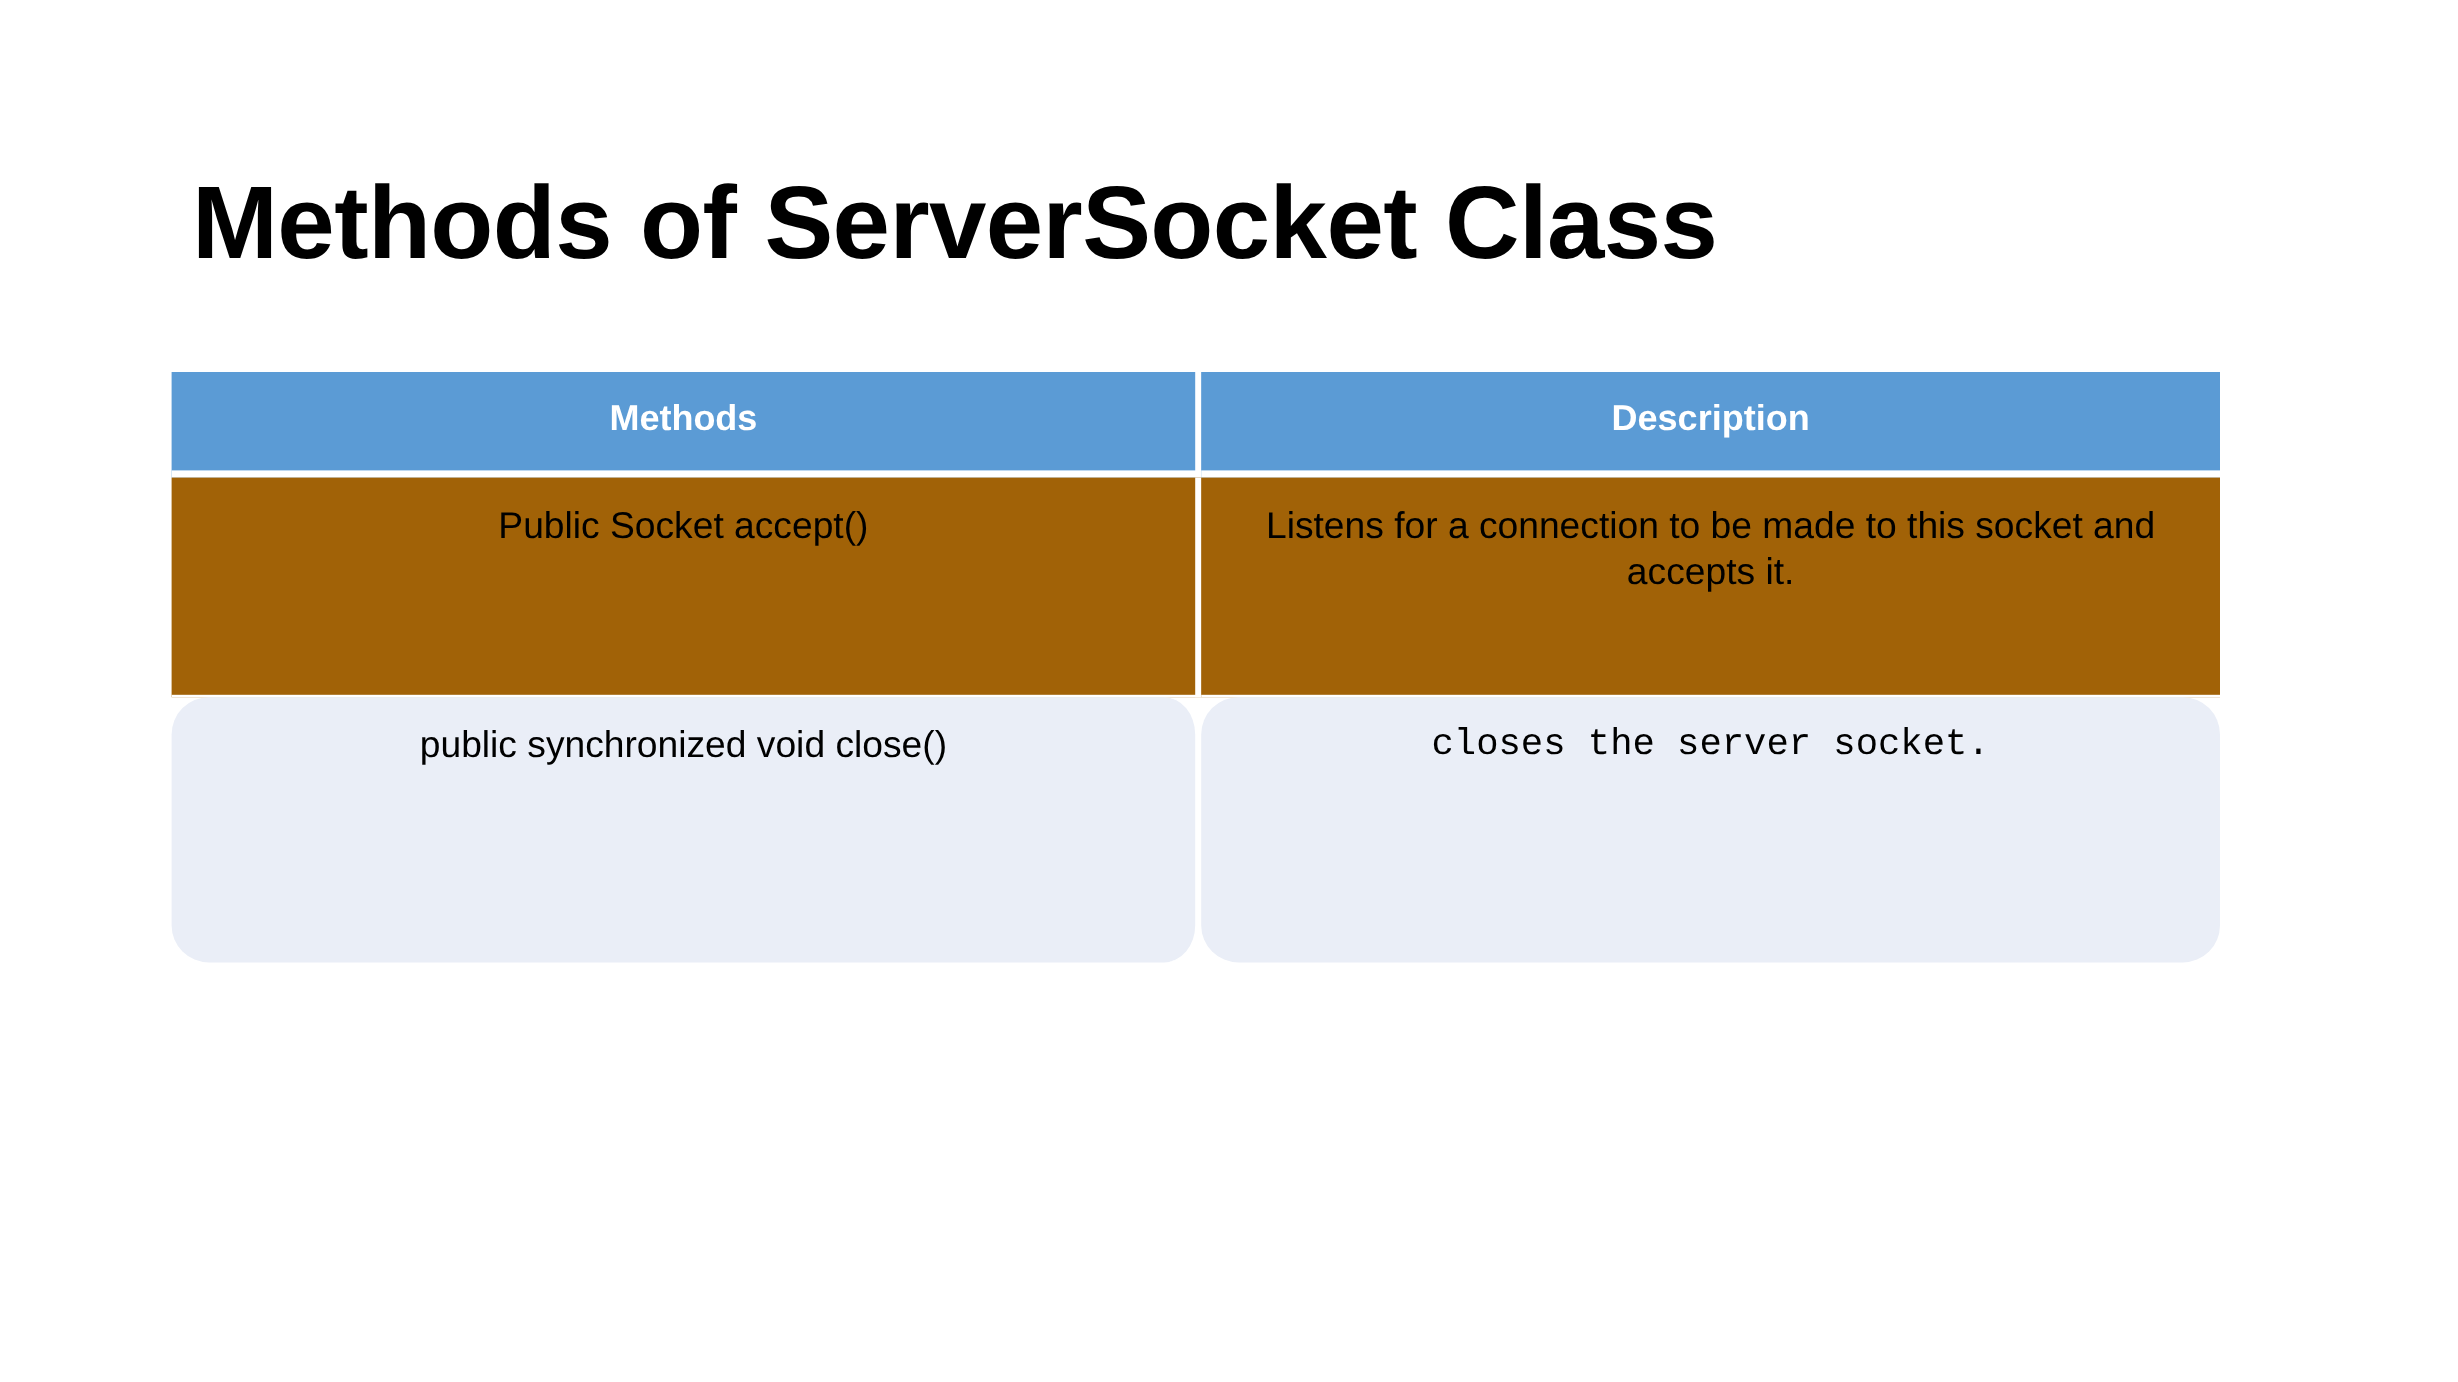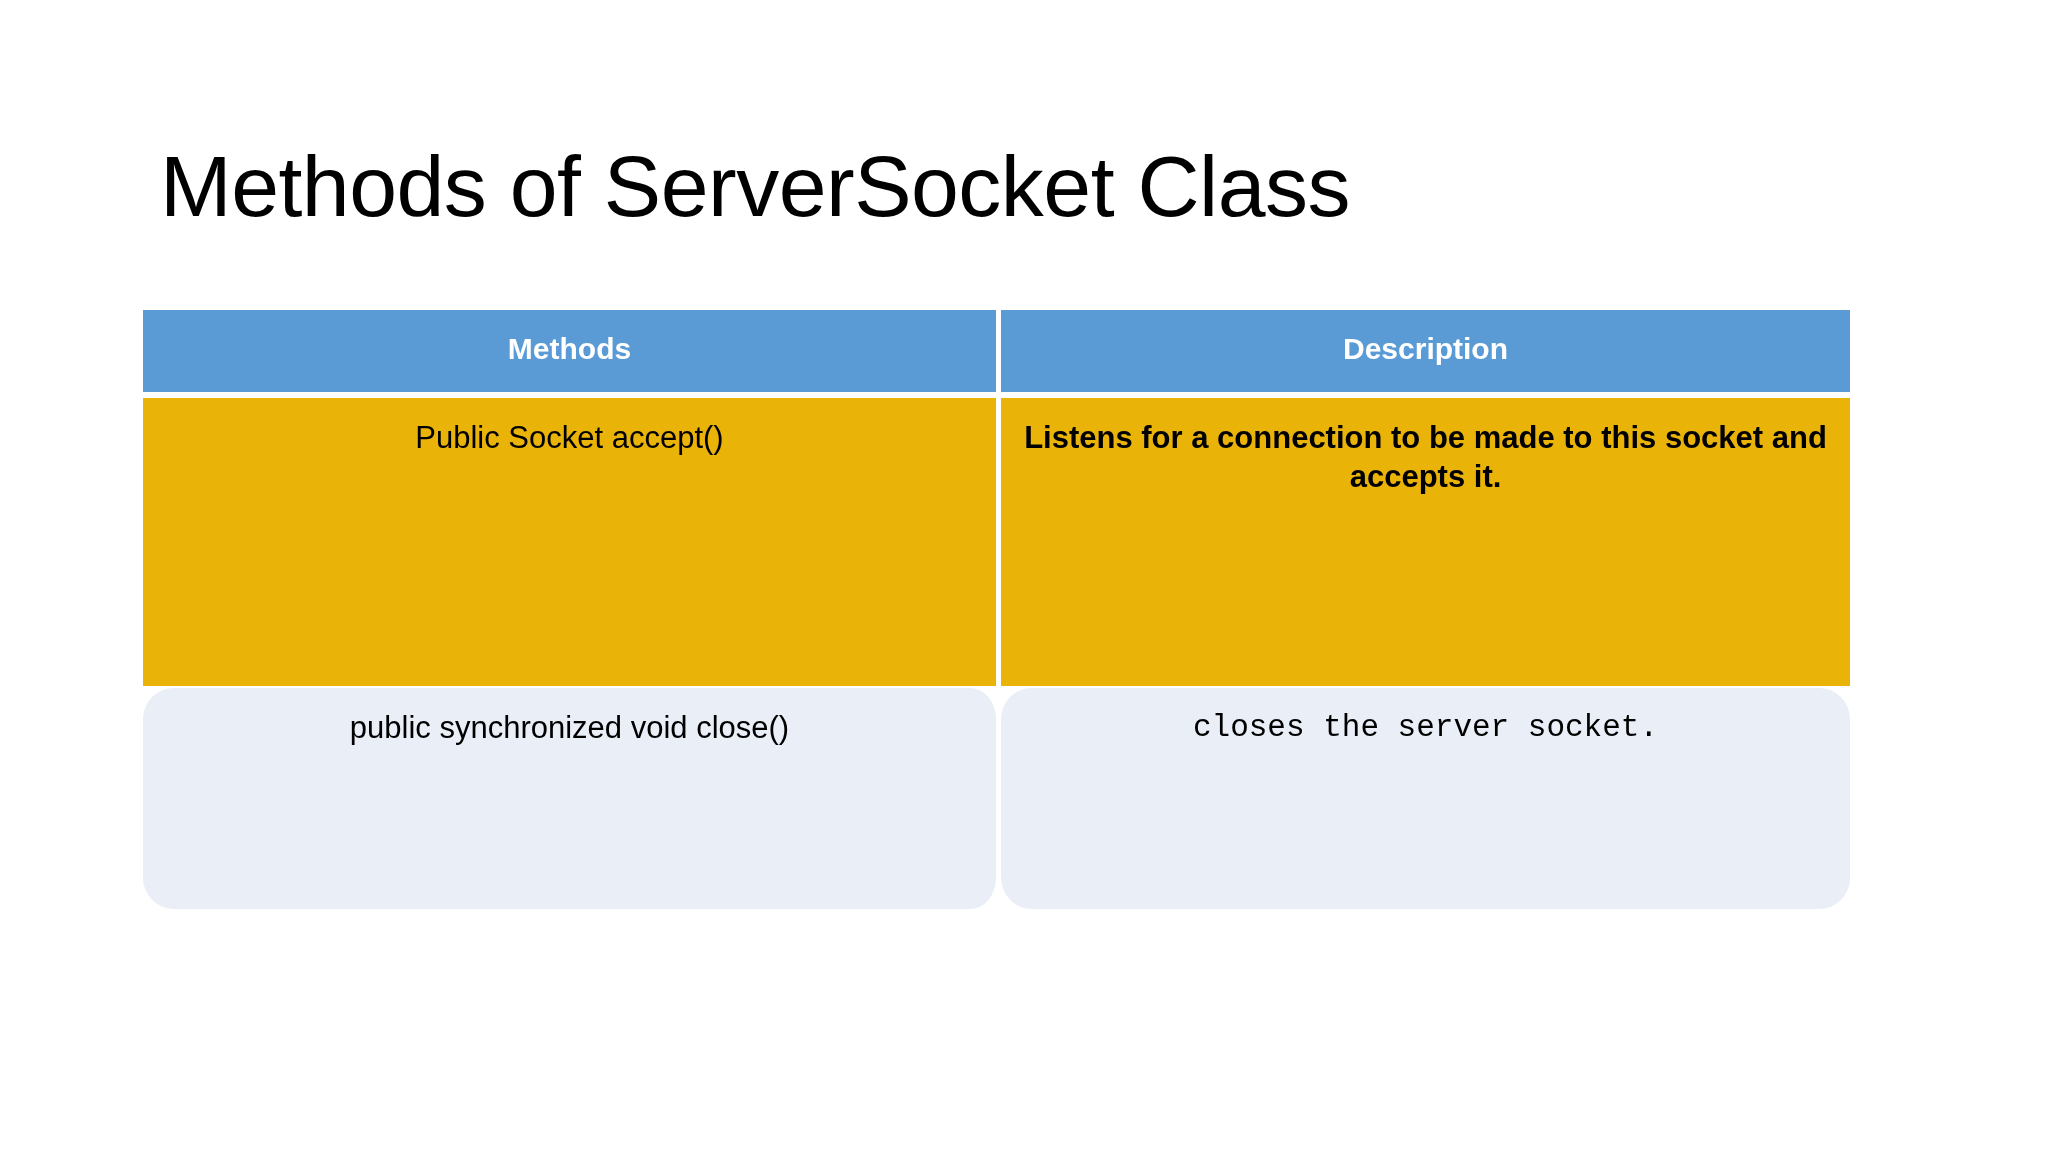--- a/index.html
+++ b/index.html
@@ -25,21 +25,21 @@
   }
 
   
   #slide-title {
     position: absolute;
     left: 160px;
     top: 108px;
     width: 1760px;
     font-size: 86px;
     line-height: 1.08;
-    font-weight: 400;
+    font-weight: 700;
     color: #000000;
     letter-spacing: -0.5px;
     white-space: nowrap;
     margin-top: 32px;
   }
 
   
   #methods-table {
     position: absolute;
     left: 143px;
@@ -70,32 +70,32 @@
     font-size: 30px;
     font-weight: bold;
     padding-top: 22px !important;
     border-right: 5px solid #ffffff;
     border-bottom: 6px solid #ffffff;
   }
   .hdr-cell.last { border-right: none; }
 
   
   .row1-cell {
-    height: 290px;
-    background: #eab308;
+    height: 183px;
+    background: #a16207;
     color: #000000;
     font-size: 31px;
     line-height: 1.27;
     padding-top: 20px !important;
     padding-left: 14px !important;
     padding-right: 14px !important;
     border-right: 5px solid #ffffff;
     border-bottom: 2px solid #ffffff;
   }
-  .row1-cell.last { border-right: none; font-weight: bold; }
+  .row1-cell.last { border-right: none; }
 
   
   .row2-cell {
     height: 221px;
     background: #eaeef7;
     color: #000000;
     font-size: 31px;
     line-height: 1.27;
     padding-top: 20px !important;
     padding-left: 14px !important;

